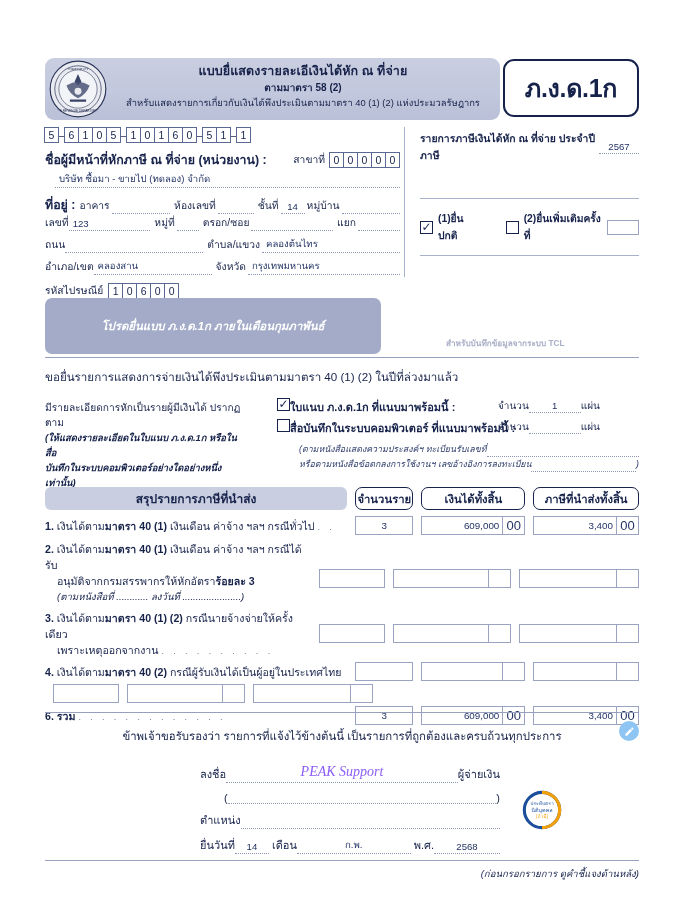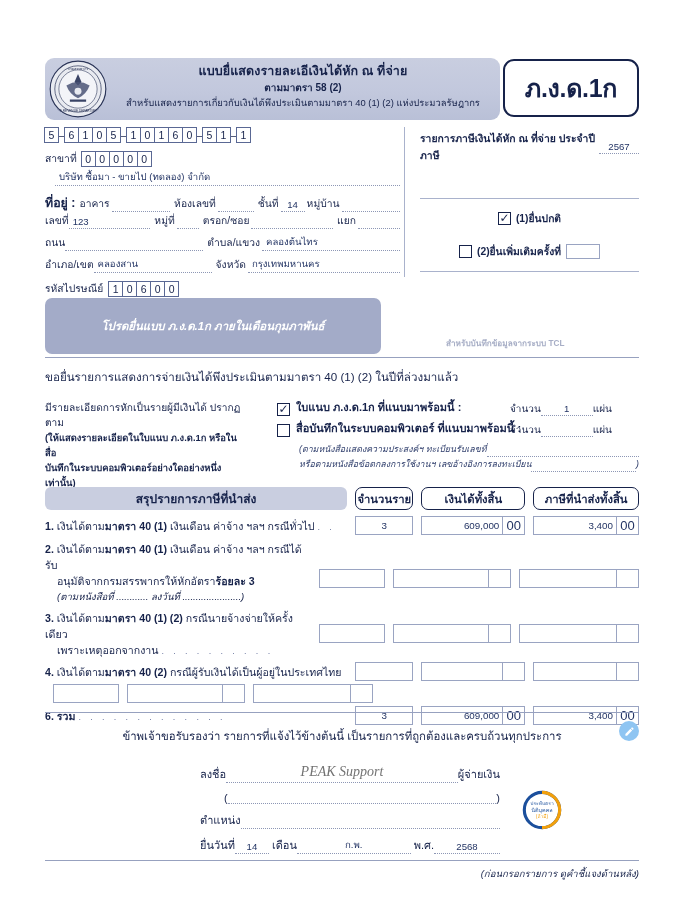--- a/index.html
+++ b/index.html
@@ -72,23 +72,23 @@
   }
   .notice span { font-size:11.4px; font-style:italic; font-weight:bold; color:#ffffff; }
   .tcl { position:absolute; left:446px; top:337px; font-size:8.2px; color:#a7aec6; font-weight:bold; }
   .hr-full { position:absolute; left:45px; width:594px; height:1.4px; background:#97a1bf; }
 
   .declare { position:absolute; left:45px; top:368px; font-size:11.6px; color:#16224a; }
 
   
   .attach-l { position:absolute; left:45px; top:400px; width:200px; }
   .attach-l .a1 { font-size:10.2px; color:#16224a; line-height:15px; }
-  .attach-l .a2 { font-size:9.4px; font-weight:bold; color:#16224a; line-height:15px; }
+  .attach-l .a2 { font-size:9.4px; font-style:italic; font-weight:bold; color:#16224a; line-height:15px; }
   .attach-r { position:absolute; left:277px; top:398px; width:362px; }
-  .ar-row { display:flex; align-items:flex-end; gap:6px; margin-bottom:3px; }
+  .ar-row { display:flex; align-items:flex-start; margin-bottom:3px; }
   .ar-lbl { font-size:11px; font-weight:bold; color:#16224a; white-space:nowrap; }
   .ar-cnt { font-size:10px; color:#16224a; display:flex; align-items:flex-end; gap:0; }
   .ar-note { font-size:8.8px; font-style:italic; color:#2e3d6b; line-height:15px; display:flex; align-items:flex-end; }
 
   
   .tbl { position:absolute; left:45px; top:487px; width:594px; }
   .tbl-head { display:flex; align-items:center; }
   .th-main {
     width:344px; height:23px; background:#c9cee0; border-radius:6px;
     display:flex; align-items:center; justify-content:center;
@@ -119,21 +119,21 @@
            align-items:center; justify-content:center; font-size:13px; color:#233464; }
 
   
   .cert { position:absolute; left:45px; top:727px; width:594px; text-align:center;
           font-size:11.4px; color:#16224a; }
   .editbtn { position:absolute; right:0; top:-6px; width:20px; height:20px; border-radius:50%;
              background:#8fc5f2; display:flex; align-items:center; justify-content:center; }
   .sig { position:absolute; left:200px; top:765px; width:300px; font-size:11px; color:#16224a; }
   .sig .srow { display:flex; align-items:flex-end; margin-bottom:7px; }
   .sigtext { position:absolute; left:50%; transform:translateX(-50%); bottom:2px;
-             font-family:"Liberation Serif", serif; font-style:italic; font-size:14px; color:#737373; }
+             font-family:"Liberation Serif", serif; font-style:italic; font-size:14px; color:#8b5cf6; }
   .seal { position:absolute; left:516px; top:784px; width:52px; height:52px; }
   .footnote { position:absolute; right:45px; top:866px; font-size:9.6px; font-style:italic; color:#16224a; }
 </style>
 </head>
 <body>
 
 <div class="page">
 
   <div class="header">
     <div class="hdr-band"></div>
@@ -177,20 +177,21 @@
         <span>0</span>
         <div class="dash">–</div>
         <span>5</span>
         <span>1</span>
         <div class="dash">–</div>
         <span>1</span>
       </div>
     </div>
 
     <div class="row" style="margin-top:7px; align-items:center;">
+      <div class="lbl-b" style="flex:1;">ชื่อผู้มีหน้าที่หักภาษี ณ ที่จ่าย (หน่วยงาน) :</div>
       <div class="lbl-n" style="margin-right:5px;">สาขาที่</div>
       <div class="digitbox">
         <span>0</span>
         <span>0</span>
         <span>0</span>
         <span>0</span>
         <span>0</span>
       </div>
     </div>
 
@@ -279,21 +280,21 @@
   <div class="rpanel">
     <div class="row" style="align-items:center;">
       <div class="rtitle">รายการภาษีเงินได้หัก ณ ที่จ่าย ประจำปีภาษี</div>
       <div class="dotline" style="min-width:40px;">
         <div class="filled ctr">2567</div>
       </div>
     </div>
 
     <div class="hline" style="margin-top:34px;"></div>
 
-    <div style="display:flex; align-items:center; gap:16px; padding:11px 0 11px 0;flex-direction:column;">
+    <div style="display:flex; align-items:center; gap:26px; padding:11px 0 11px 0;">
       <div class="chkrow">
         <div class="cbox on"></div>
         <span>(1)ยื่นปกติ</span>
       </div>
       <div class="chkrow">
         <div class="cbox"></div>
         <span>(2)ยื่นเพิ่มเติมครั้งที่</span>
         <div class="smallbox"></div>
       </div>
     </div>

